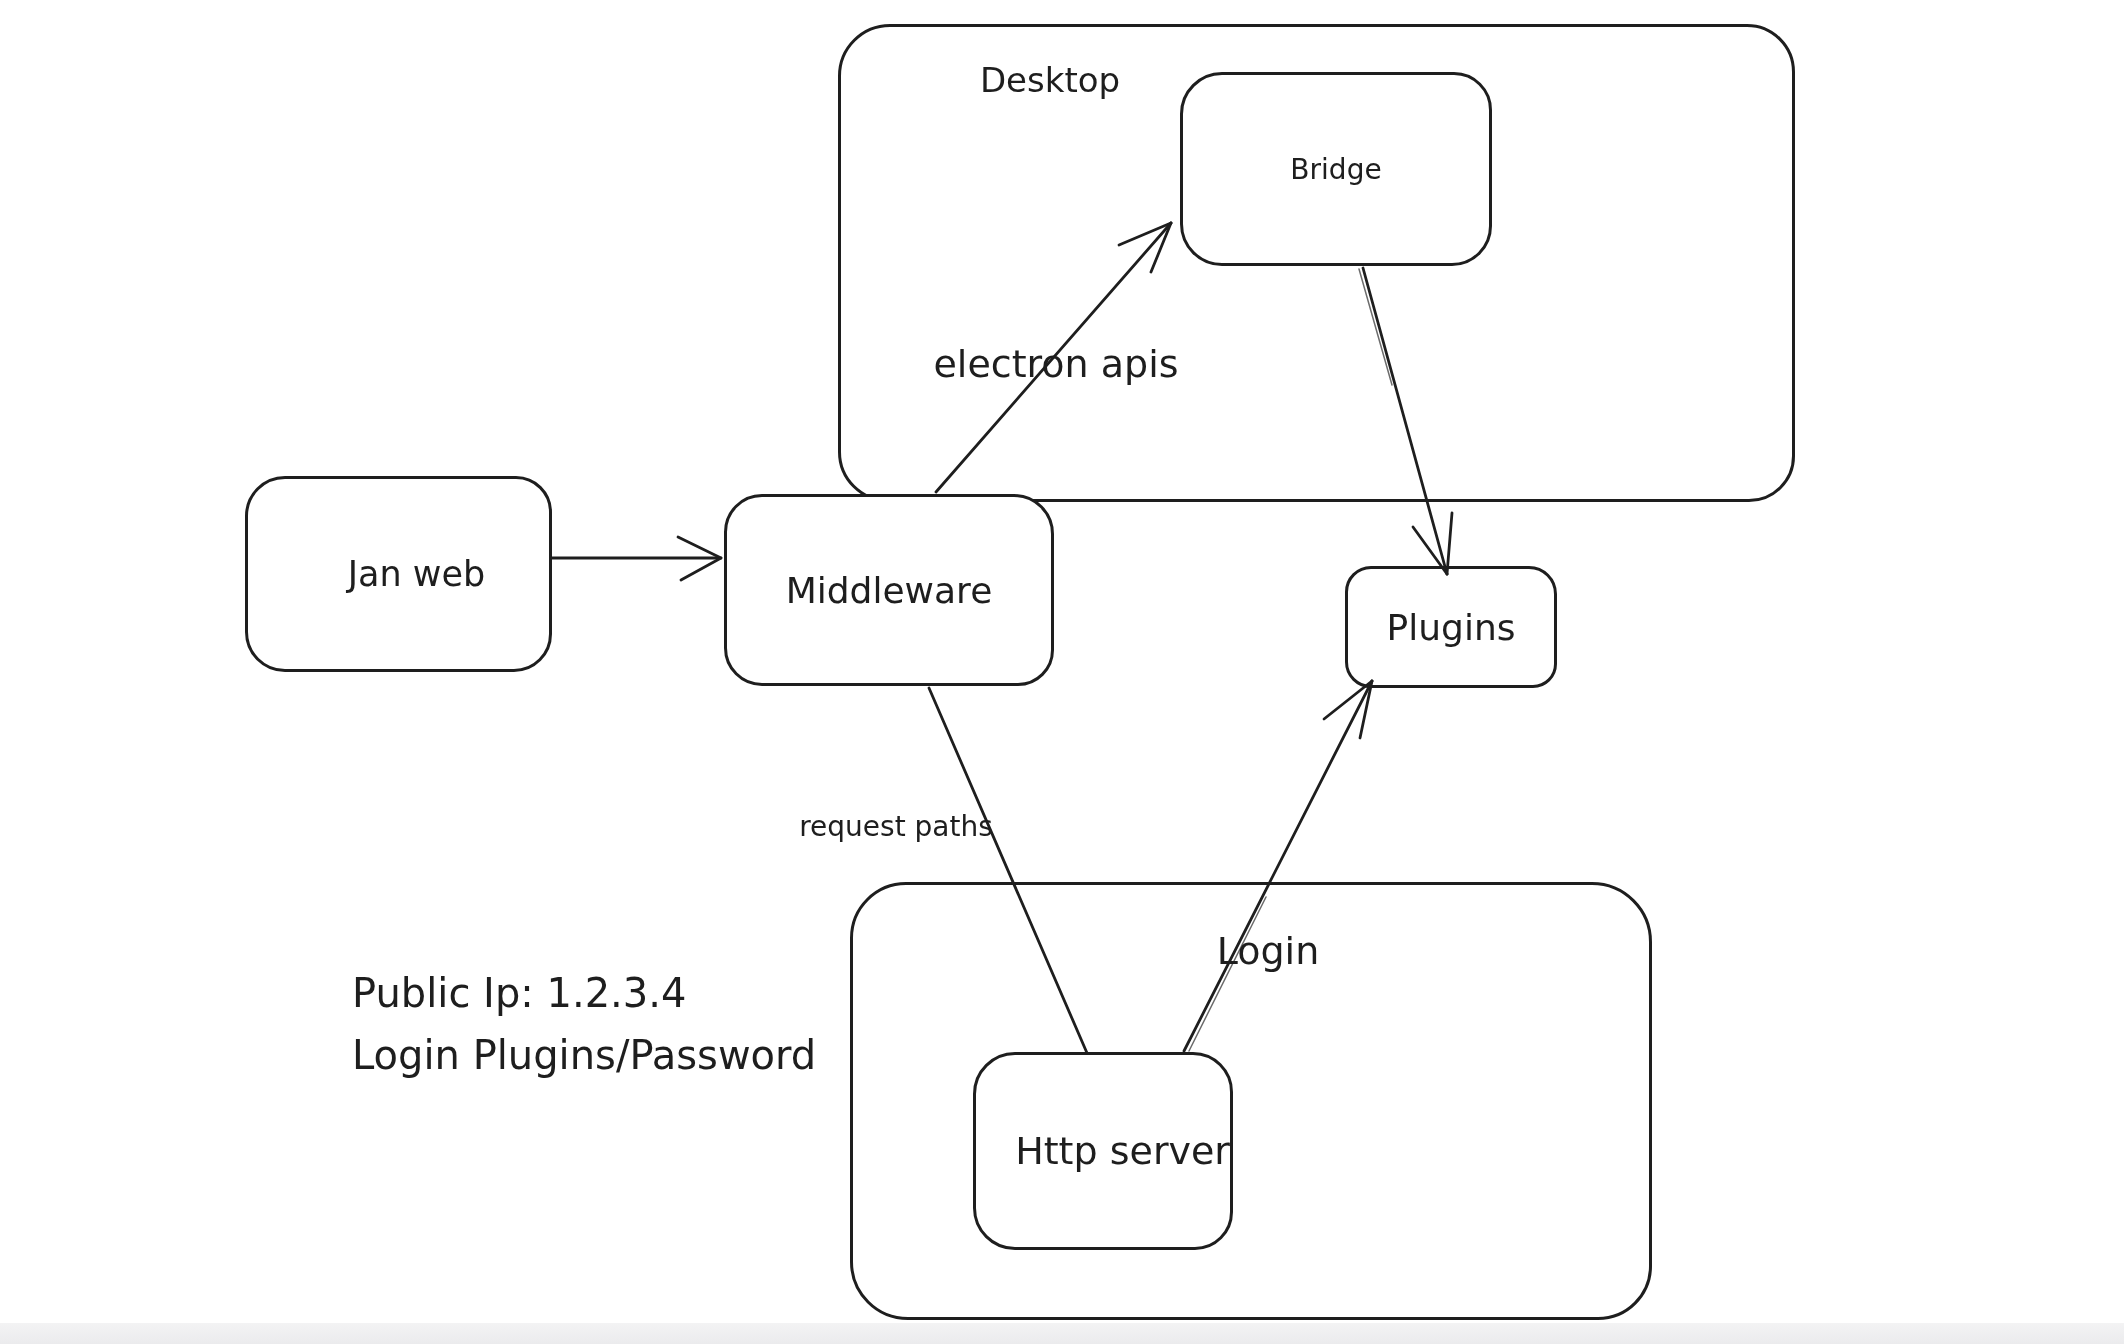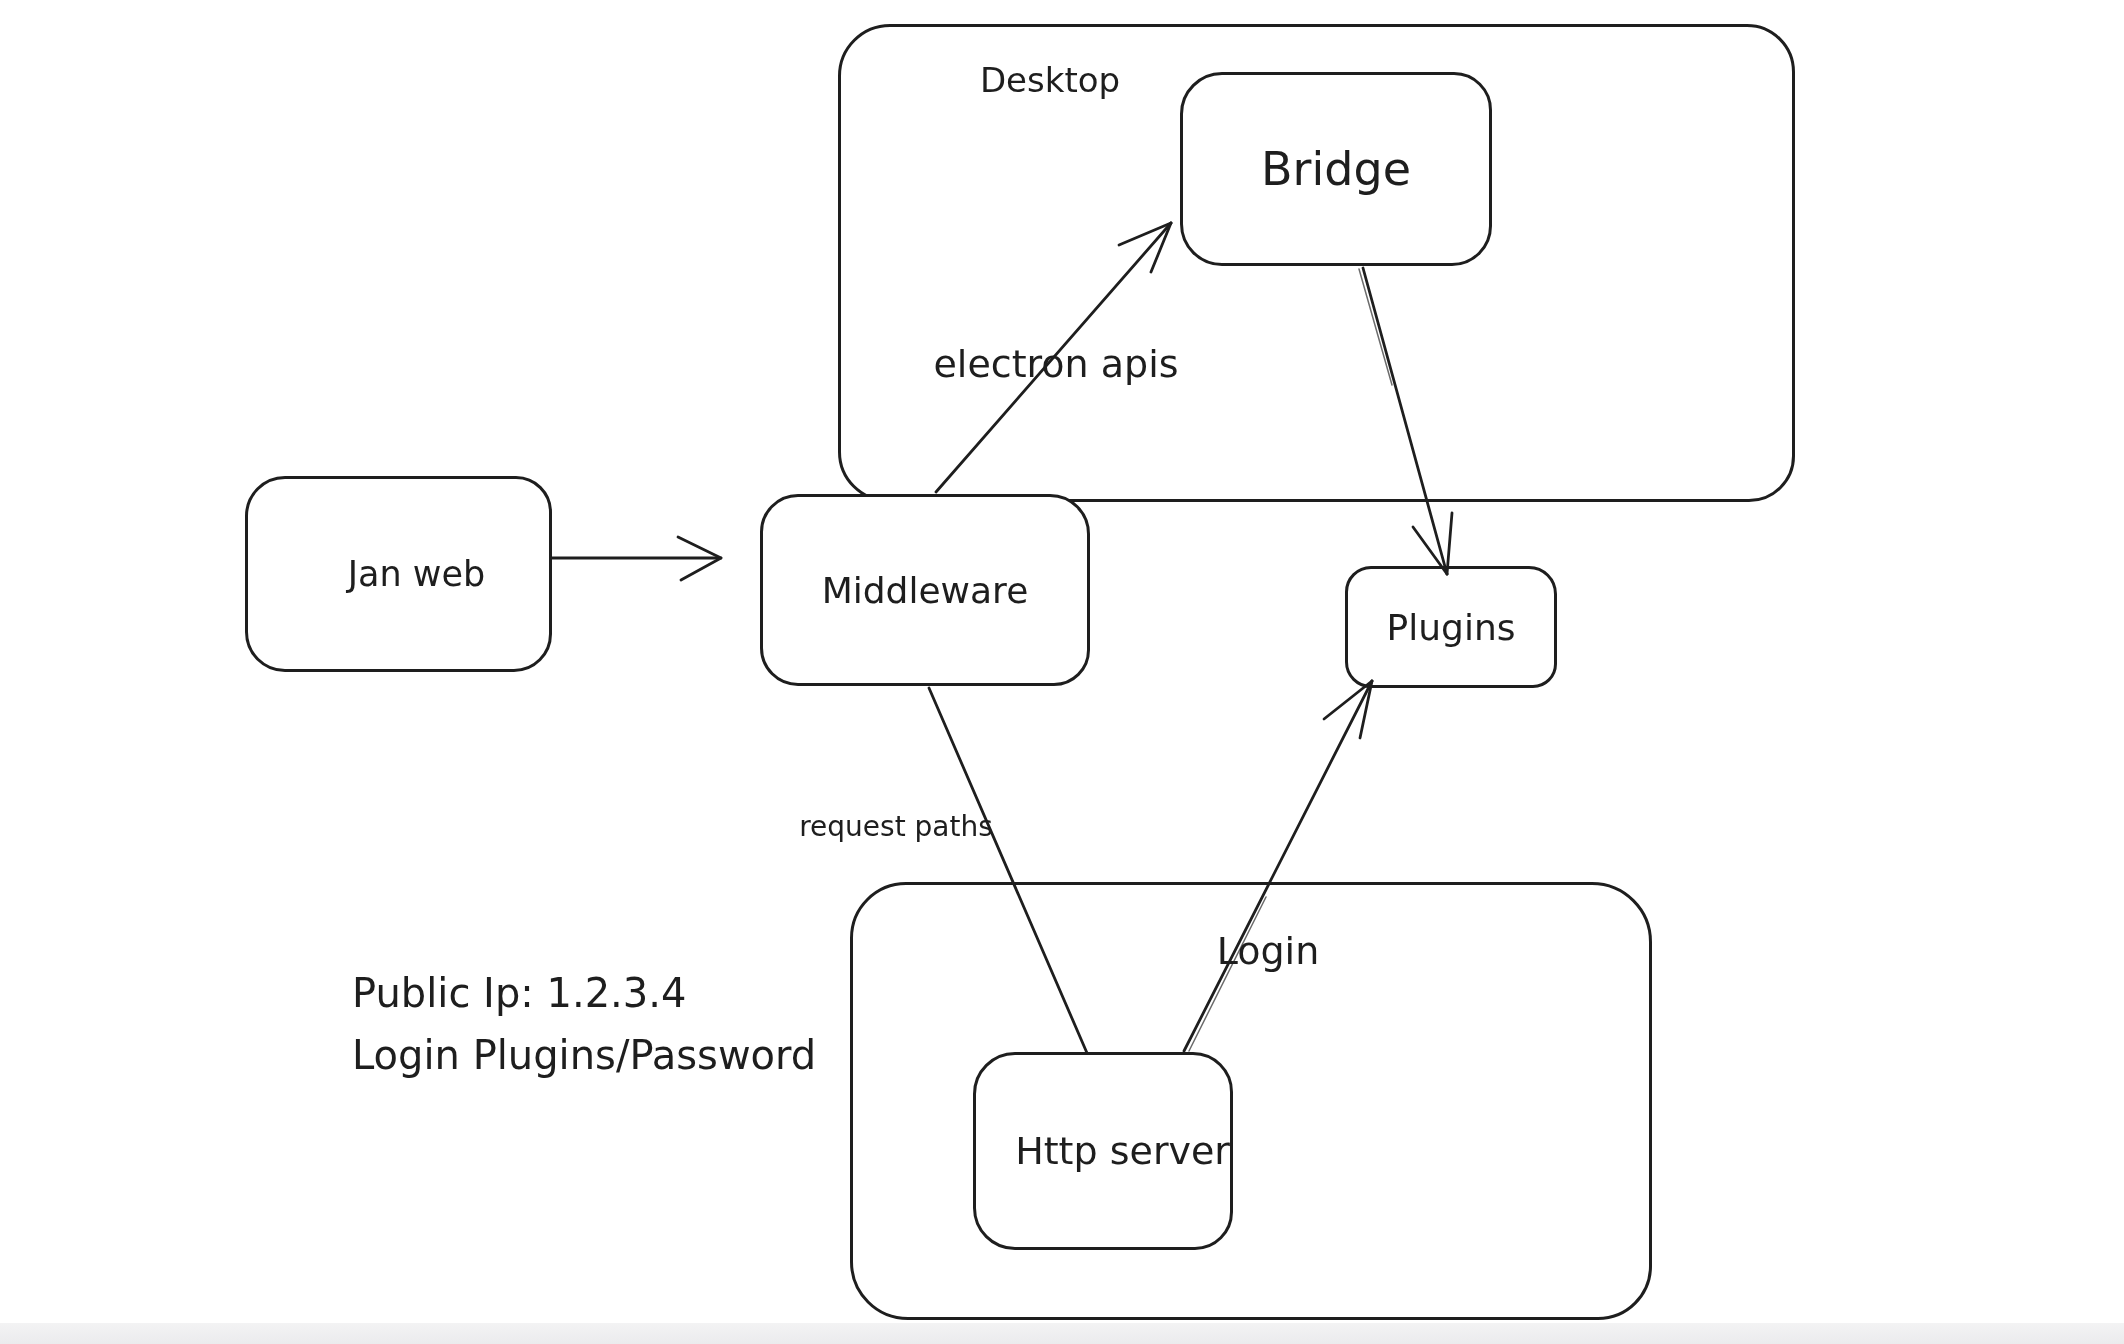--- a/index.html
+++ b/index.html
@@ -13,22 +13,22 @@
   }
   
   .box{position:absolute;box-sizing:border-box;border:3px solid #1e1e1e;}
   .container-box{background:transparent;z-index:1;}
   .node{background:#ffffff;z-index:3;display:flex;align-items:center;justify-content:center;}
   .node span{white-space:nowrap;}
 
   .desktop{left:838px;top:24px;width:957px;height:478px;border-radius:52px 48px 46px 50px;}
   .cloud{left:850px;top:882px;width:802px;height:438px;border-radius:56px 60px 54px 58px;}
   .jan{left:245px;top:476px;width:307px;height:196px;border-radius:40px 36px 38px 40px;font-size:35px;padding-left:36px;}
-  .middleware{left:724px;top:494px;width:330px;height:192px;border-radius:38px 40px 36px 38px;font-size:36px;margin-left:36px;}
-  .bridge{left:1180px;top:72px;width:312px;height:194px;border-radius:42px 38px 40px 42px;font-size:46px;}
+  .middleware{left:724px;top:494px;width:330px;height:192px;border-radius:38px 40px 36px 38px;font-size:36px;}
+  .bridge{left:1180px;top:72px;width:312px;height:194px;border-radius:42px 38px 40px 42px;font-size:28px;}
   .plugins{left:1345px;top:566px;width:212px;height:122px;border-radius:26px 28px 24px 26px;font-size:36px;}
   .http{left:973px;top:1052px;width:260px;height:198px;border-radius:42px 40px 38px 42px;font-size:38px;justify-content:flex-end;}
 
   
   svg.connectors{position:absolute;left:0;top:0;z-index:4;}
   svg.connectors line{stroke:#1e1e1e;stroke-width:2.8;stroke-linecap:round;}
   svg.connectors line.sketch{stroke-width:1.5;opacity:0.65;}
 
   
   .flabel{position:absolute;z-index:5;white-space:nowrap;transform:translate(-50%,-50%);}

